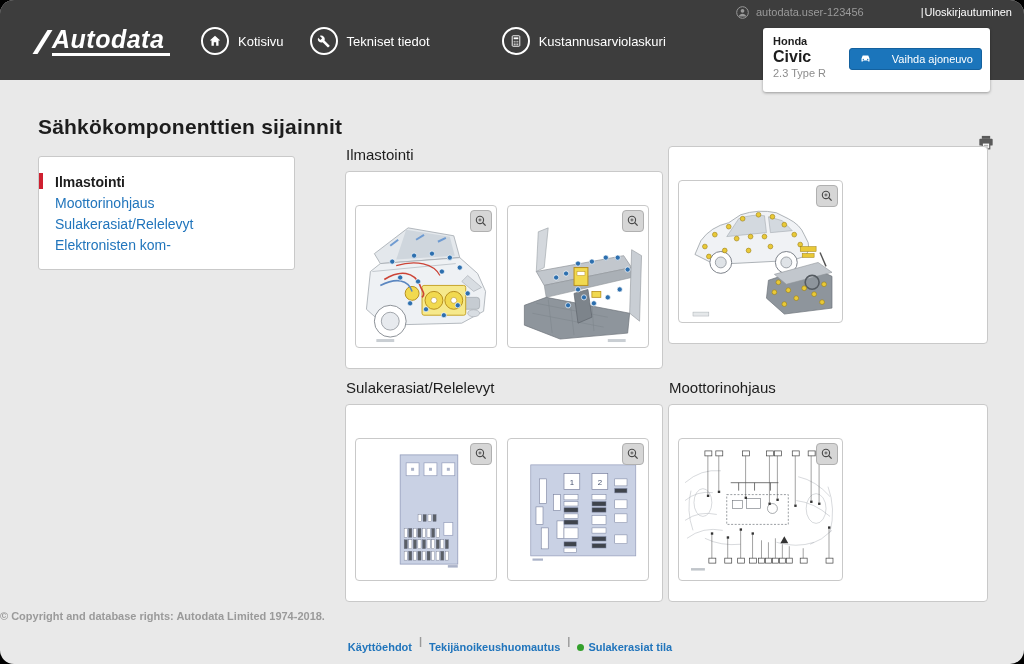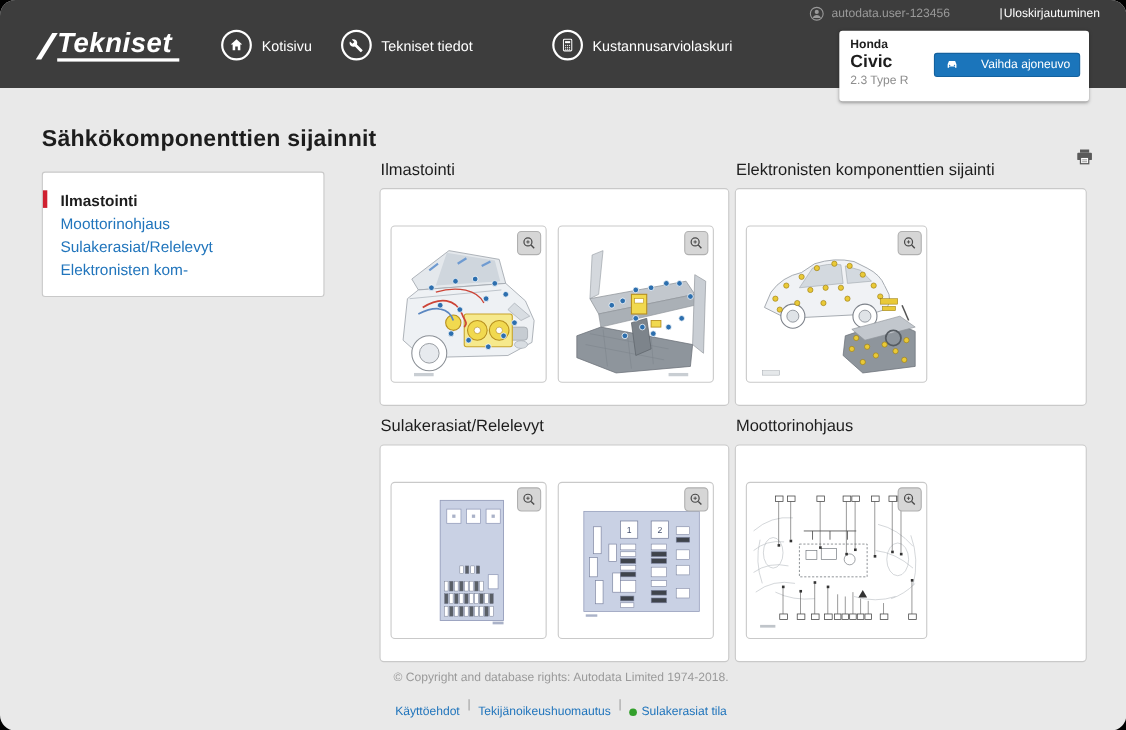--- a/index.html
+++ b/index.html
@@ -4,21 +4,21 @@
 <style>
   html,body{margin:0;padding:0;background:#000;}
   *{box-sizing:border-box;}
   .window{
     position:relative;width:1024px;height:664px;margin:0 auto;
     background:#e9e9e9;border-radius:14px;overflow:hidden;
     font-family:"Liberation Sans",sans-serif;color:#1d1d1d;
   }
   
   .header{position:absolute;top:0;left:0;right:0;height:80px;background:#3d3d3d;}
-  .user-row{position:absolute;top:4px;left:735px;right:24px;height:16px;display:flex;align-items:center;font-size:11px;color:#9a9a9a;}
+  .user-row{position:absolute;top:4px;left:735px;right:12px;height:16px;display:flex;align-items:center;font-size:11px;color:#9a9a9a;}
   .user-row .uicon{display:flex;margin-right:6px;}
   .logout{margin-left:auto;color:#fff;cursor:pointer;display:flex;align-items:center;}
   .logout .sep{color:#fff;margin-right:1px;}
   .logo{position:absolute;left:40px;top:27px;display:flex;align-items:flex-end;cursor:pointer;}
   .logo .swoosh{width:5px;height:24px;background:#fff;transform:skewX(-32deg);margin-right:7px;margin-bottom:2px;}
   .logo .logo-text{
     font-size:25px;font-weight:bold;font-style:italic;color:#fff;letter-spacing:.5px;
     border-bottom:3px solid #fff;padding:0 6px 1px 0;line-height:1;
   }
   .nav{position:absolute;left:201px;top:27px;display:flex;align-items:center;gap:26px;}
@@ -47,21 +47,21 @@
   .sec-3{left:0;top:233px;width:318px;}
   .sec-4{left:323px;top:233px;width:320px;}
   .section-title{font-size:15px;margin:0 0 8px 1px;font-weight:normal;color:#1d1d1d;}
   .panel{background:#fff;border:1px solid #c9c9c9;border-radius:4px;height:198px;padding:33px 8px 12px 9px;display:flex;gap:10px;}
   .thumb{position:relative;border:1px solid #c9c9c9;border-radius:4px;background:#fff;height:143px;cursor:pointer;overflow:hidden;}
   .thumb.w142{width:142px;}
   .thumb.w165{width:165px;}
   .thumb svg.illus{position:absolute;inset:0;width:100%;height:100%;}
   .zoom-btn{position:absolute;top:4px;right:4px;width:22px;height:22px;background:#d6d6d6;border:1px solid #b0b0b0;border-radius:4px;display:flex;align-items:center;justify-content:center;cursor:pointer;padding:0;}
   
-  .footer{position:absolute;left:0;right:4px;top:610px;text-align:center;}
+  .footer{position:absolute;left:0;right:4px;top:610px;text-align:left;font-weight:bold;}
   .copyright{font-size:11px;color:#9a9a9a;}
   .flinks{margin-top:6px;font-size:11px;display:flex;justify-content:center;align-items:center;gap:7px;}
   .flinks a{color:#2175bc;text-decoration:none;cursor:pointer;display:flex;align-items:center;gap:4px;margin-top:13px;}
   .flinks .sep{color:#9a9a9a;}
   .status-dot{display:inline-block;width:7px;height:7px;border-radius:50%;background:#33a02c;}
 </style>
 </head>
 <body>
 
 <div class="window">
@@ -78,21 +78,21 @@
       </span>
       <span>autodata.user-123456</span>
       <span class="logout">
         <span class="sep">|</span>
         <span>Uloskirjautuminen</span>
       </span>
     </div>
 
     <div class="logo">
       <span class="swoosh"></span>
-      <span class="logo-text">Tekniset</span>
+      <span class="logo-text">Autodata</span>
     </div>
 
     <div class="nav">
       <div class="nav-item">
         <span class="nav-circle">
           <svg viewBox="0 0 24 24" width="14" height="14" fill="#fff">
               <path d="M12 3l9 8.2h-3V20h-4v-6h-4v6H6v-8.8H3z"></path>
             </svg>
         </span>
         <span class="nav-label">Kotisivu</span>
@@ -250,21 +250,20 @@
               <circle cx="8.5" cy="8.5" r="5.2" fill="none" stroke="#4a4a4a" stroke-width="1.6"></circle>
               <path d="M12.6 12.6 L16.6 16.6" stroke="#4a4a4a" stroke-width="1.8"></path>
               <path d="M8.5 6.3v4.4 M6.3 8.5h4.4" stroke="#4a4a4a" stroke-width="1.2"></path>
             </svg>
           </button>
         </div>
       </div>
     </div>
 
     <div class="section sec-2">
-      <h2 class="section-title">Elektronisten komponenttien sijainti</h2>
       <div class="panel">
 
         <div class="thumb w165">
           <svg class="illus" viewBox="0 0 160 142">
             <path d="M14 74 L20 60 Q30 46 48 42 L60 34 Q78 28 96 32 L108 38 Q120 44 124 54 L128 62 Q130 72 124 76 L112 80 L34 84 Z" fill="#f0f2f5" stroke="#9aa0a6" stroke-width="0.8"></path>
             <path d="M46 56 L58 38 Q72 33 84 35 L86 52 Z" fill="#d3d9df" stroke="#9aa0a6" stroke-width="0.5"></path>
             <path d="M90 52 L88 36 L102 40 L112 50 Z" fill="#d3d9df" stroke="#9aa0a6" stroke-width="0.5"></path>
             <circle cx="40" cy="82" r="11" fill="#fff" stroke="#7d828a" stroke-width="1"></circle>
             <circle cx="40" cy="82" r="5.5" fill="#dfe3e7" stroke="#7d828a" stroke-width="0.7"></circle>
             <circle cx="106" cy="82" r="11" fill="#fff" stroke="#7d828a" stroke-width="1"></circle>

